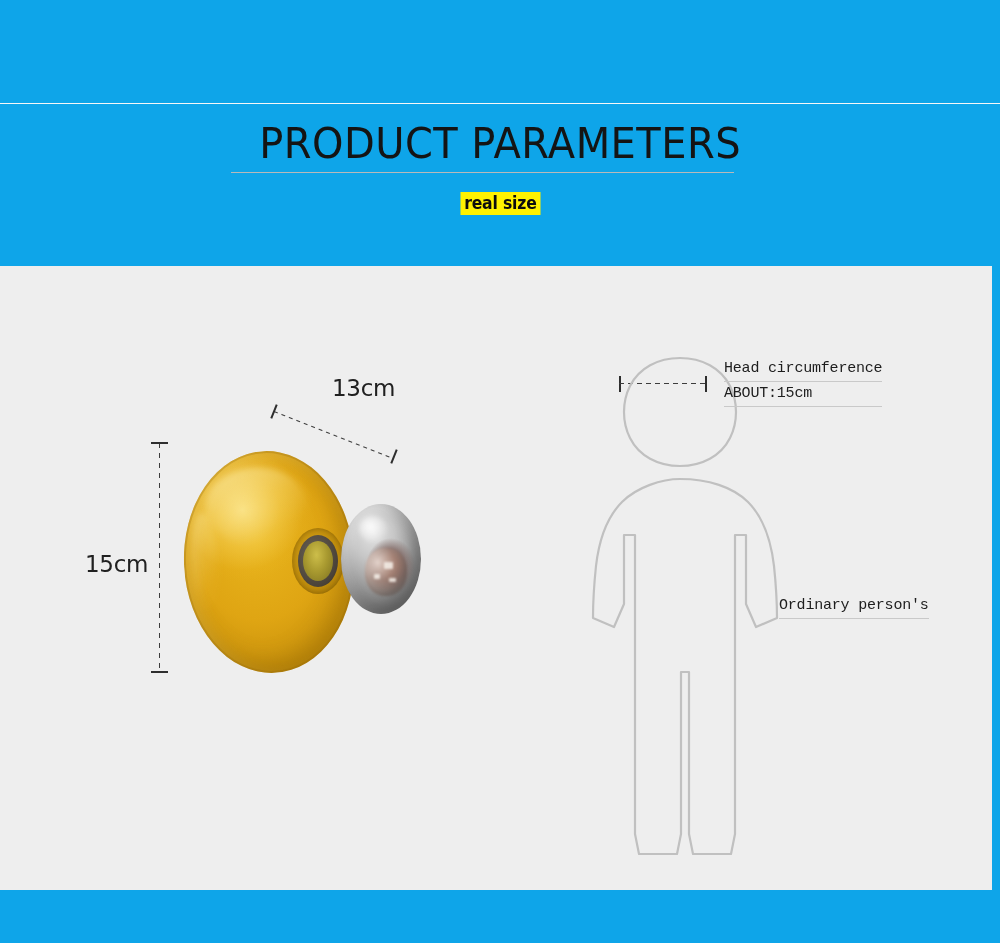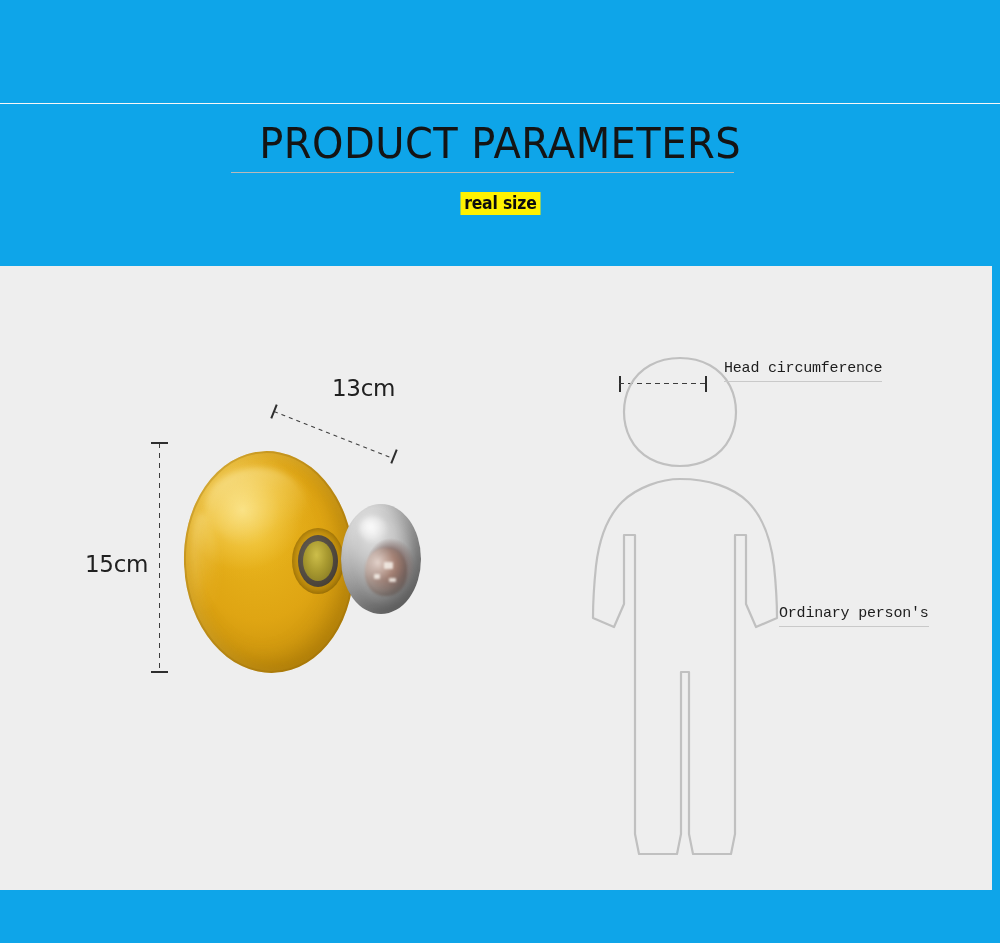--- a/index.html
+++ b/index.html
@@ -375,21 +375,21 @@
     border-bottom: 1px solid #c9c9c9;
     padding-bottom: 1px;
   }
 
   .callout-head {
     left: 224px;
     top: 91px;
   }
   .callout-shoulder {
     left: 279px;
-    top: 336px;
+    top: 328px;
   }
 </style>
 </head>
 <body>
 
 <div id="page">
 
   <div class="top-divider"></div>
 
   <div class="header">
@@ -483,20 +483,21 @@
                    L 39 285
                    L 18 276
                    C 18 262 19 243 21 224
                    C 24 198 32 175 47 160
                    C 62 145 87 137 105 137 Z"></path>
         </g>
       </svg>
 
       <div class="callout callout-head">
         <span class="ln">Head circumference</span>
+        <span class="ln">ABOUT:15cm</span>
       </div>
 
       <div class="callout callout-shoulder">
         <span class="ln">Ordinary person's</span>
       </div>
 
     </div>
 
   </div>
 </div>

